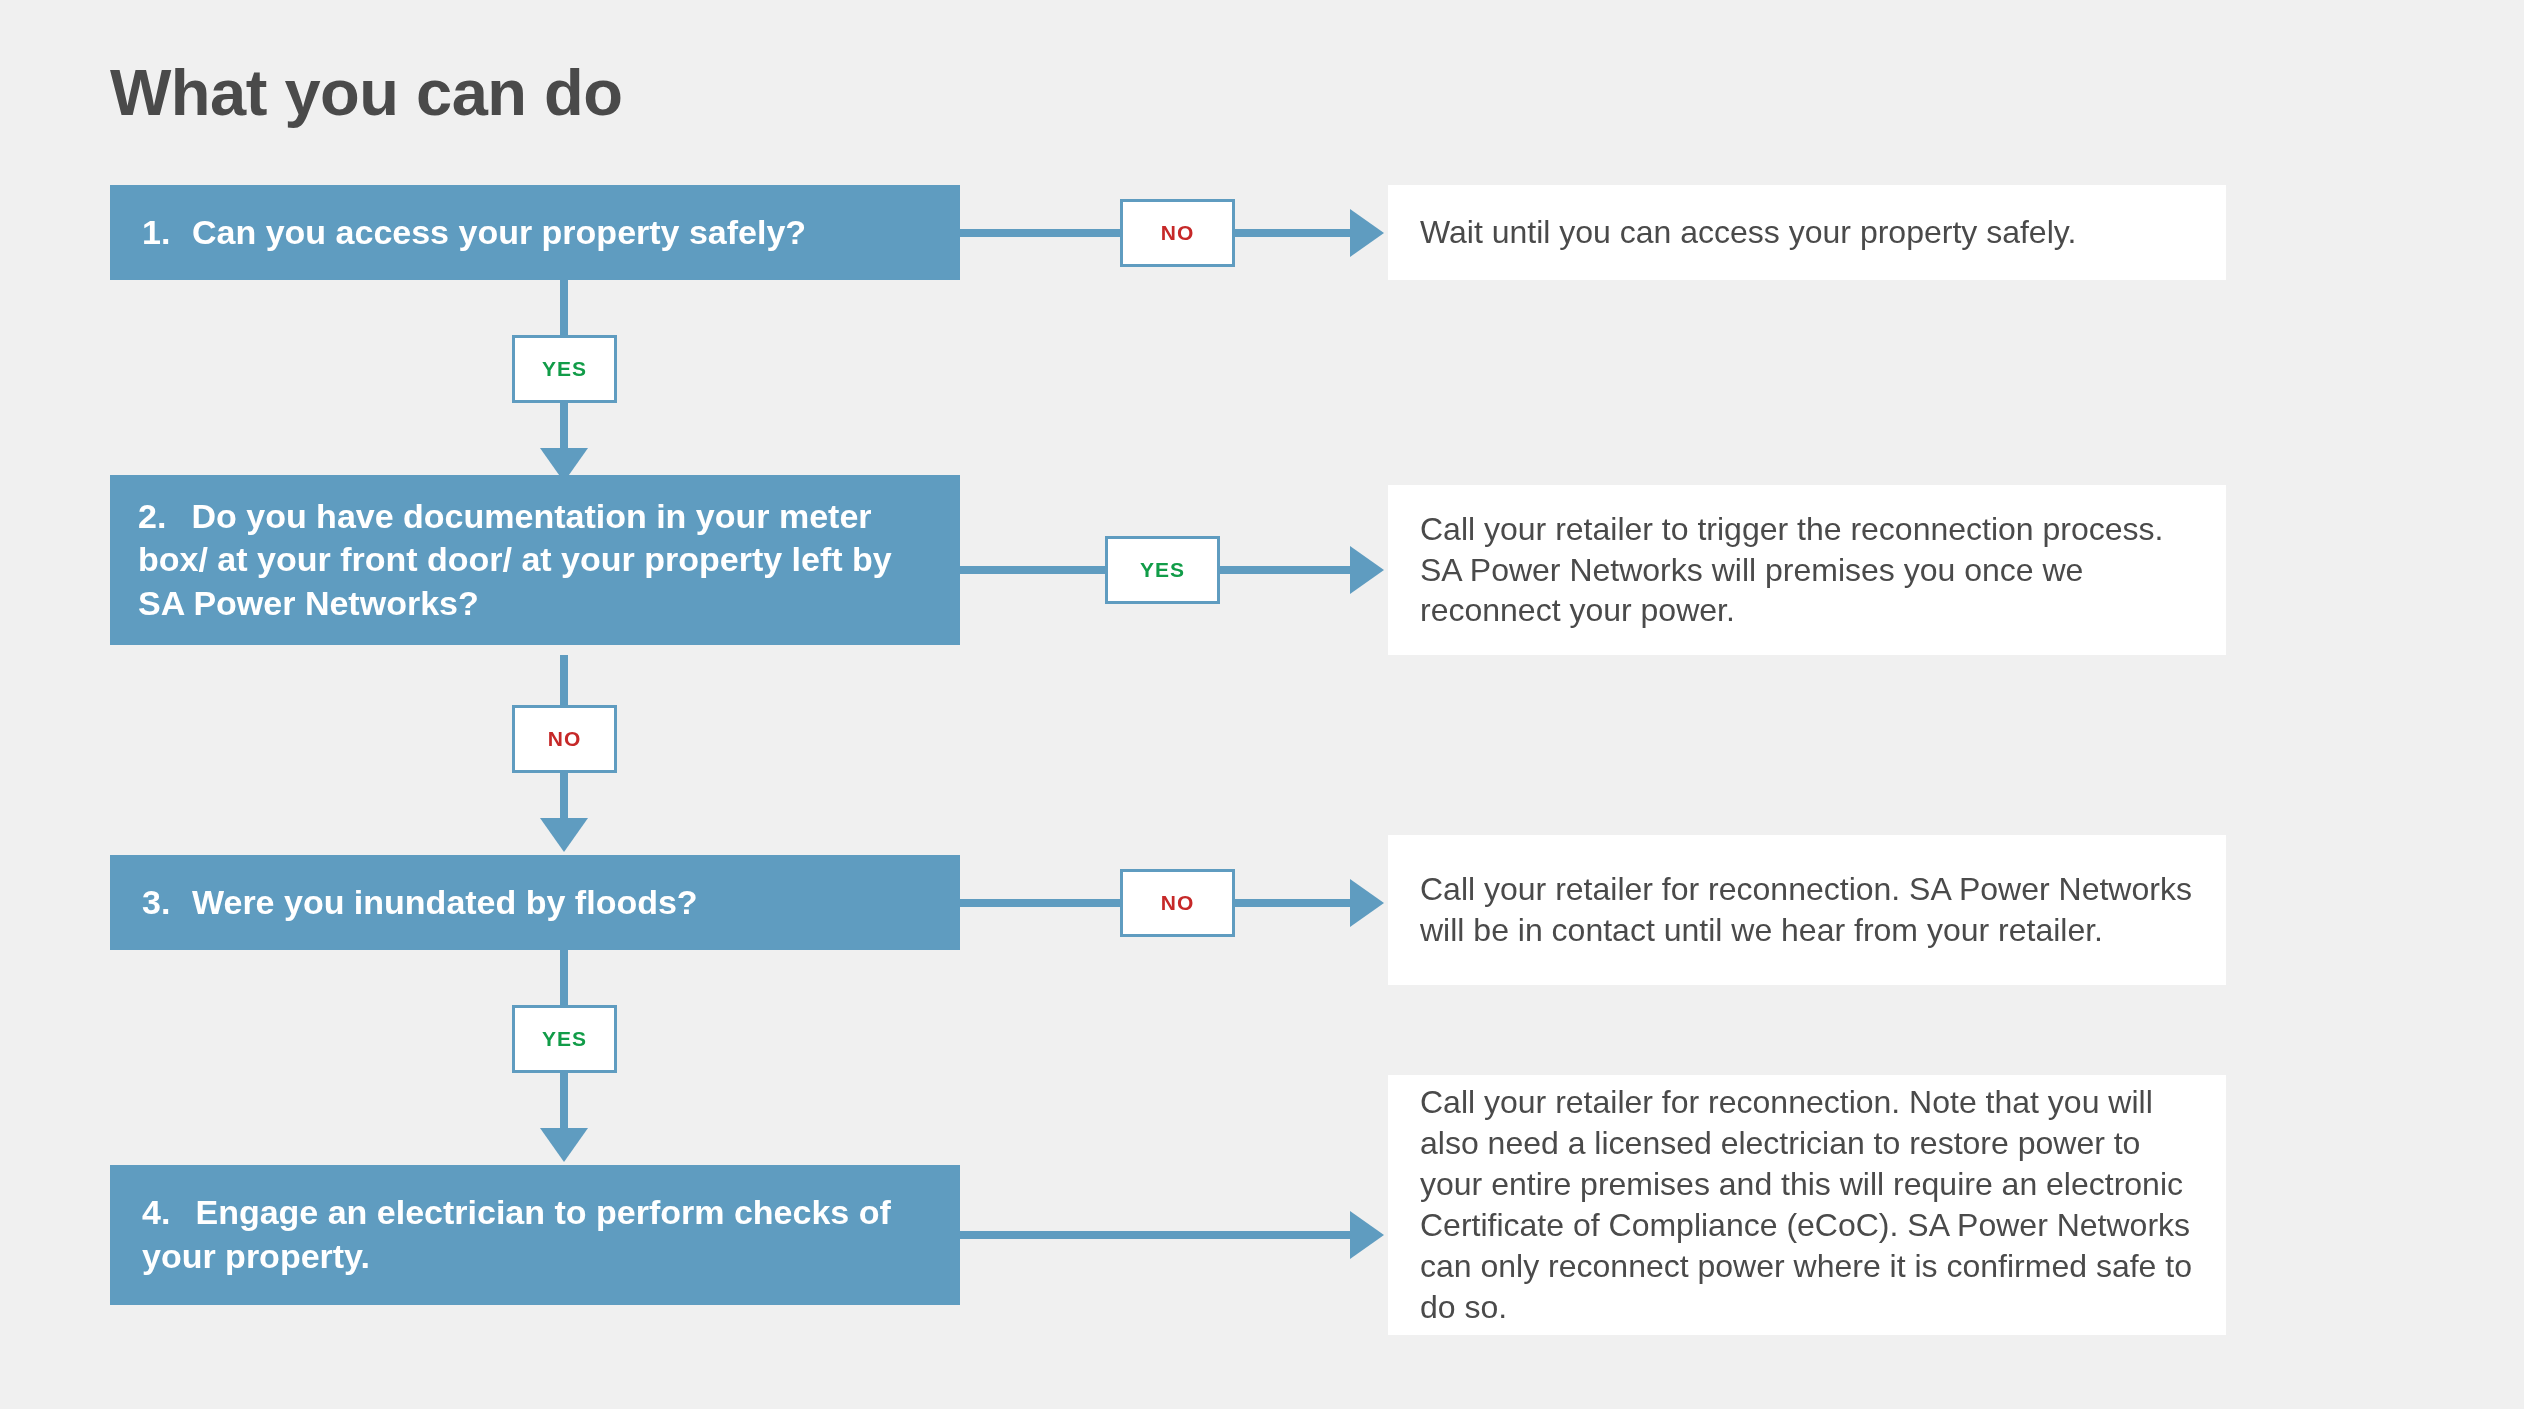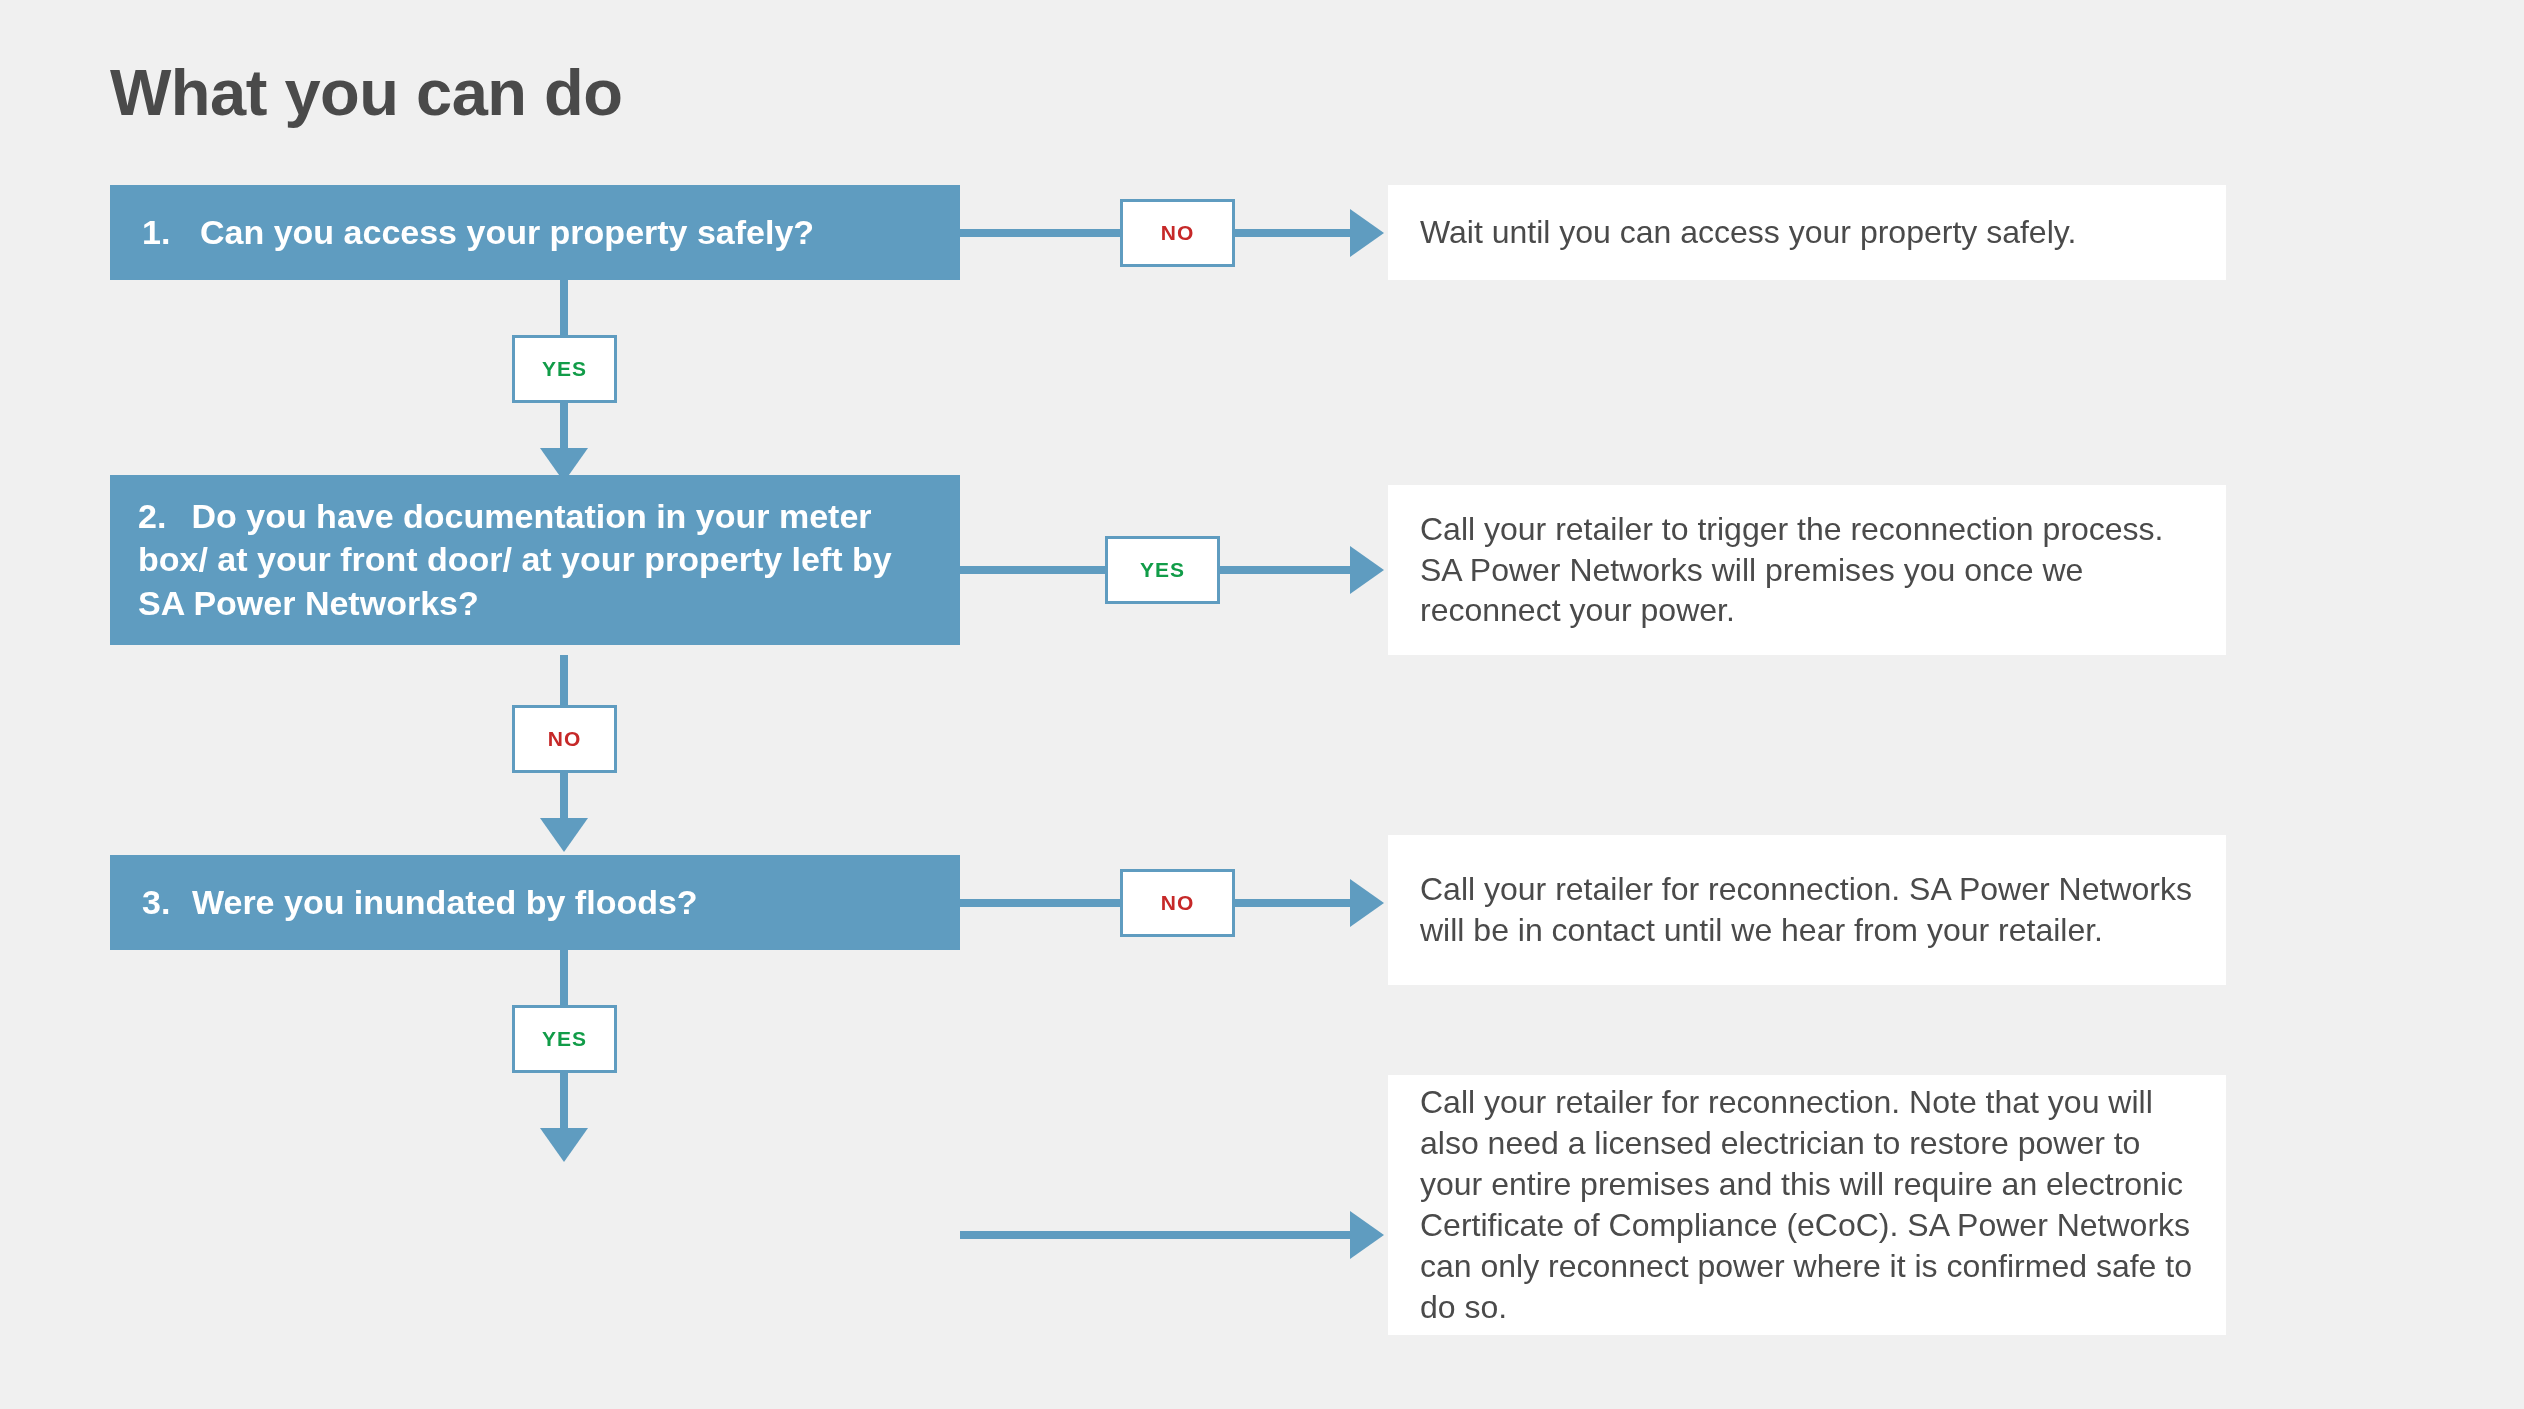--- a/index.html
+++ b/index.html
@@ -99,21 +99,21 @@
 </style>
 </head>
 <body>
 
 <div class="page">
 
   <div class="title">What you can do</div>
 
   <div class="qbox" style="top:185px;height:95px;">
     <span class="num">1.</span>
-    <span style="margin-left:20px;">Can you access your property safely?</span>
+    <span style="margin-left:12px;">Can you access your property safely?</span>
   </div>
 
   <div class="hline" style="top:229px;left:960px;width:160px;"></div>
   <div class="dec no" style="top:199px;left:1120px;width:115px;height:68px;">NO</div>
   <div class="hline" style="top:229px;left:1235px;width:118px;"></div>
   <div class="arrow-right" style="top:209px;left:1350px;"></div>
   <div class="infobox" style="top:185px;height:95px;">Wait until you can access your property safely.</div>
 
   <div class="vline" style="top:280px;left:560px;height:58px;"></div>
   <div class="dec yes" style="top:335px;left:512px;width:105px;height:68px;">YES</div>
@@ -145,17 +145,23 @@
   <div class="dec no" style="top:869px;left:1120px;width:115px;height:68px;">NO</div>
   <div class="hline" style="top:899px;left:1235px;width:118px;"></div>
   <div class="arrow-right" style="top:879px;left:1350px;"></div>
   <div class="infobox" style="top:835px;height:150px;">Call your retailer for reconnection. SA Power Networks will be in contact until we hear from your retailer.</div>
 
   <div class="vline" style="top:950px;left:560px;height:58px;"></div>
   <div class="dec yes" style="top:1005px;left:512px;width:105px;height:68px;">YES</div>
   <div class="vline" style="top:1073px;left:560px;height:58px;"></div>
   <div class="arrow-down" style="top:1128px;left:540px;"></div>
 
+  <div class="qbox" style="top:1165px;height:140px;">
+    <div>
+      <span class="num">4.</span>
+      <span style="margin-left:6px;">Engage an electrician to perform checks of your property.</span>
+    </div>
+  </div>
   <div class="hline" style="top:1231px;left:960px;width:396px;"></div>
   <div class="arrow-right" style="top:1211px;left:1350px;"></div>
   <div class="infobox" style="top:1075px;height:260px;">Call your retailer for reconnection. Note that you will also need a licensed electrician to restore power to your entire premises and this will require an electronic Certificate of Compliance (eCoC). SA Power Networks can only reconnect power where it is confirmed safe to do so.</div>
 
 </div>
 
 </body></html>

